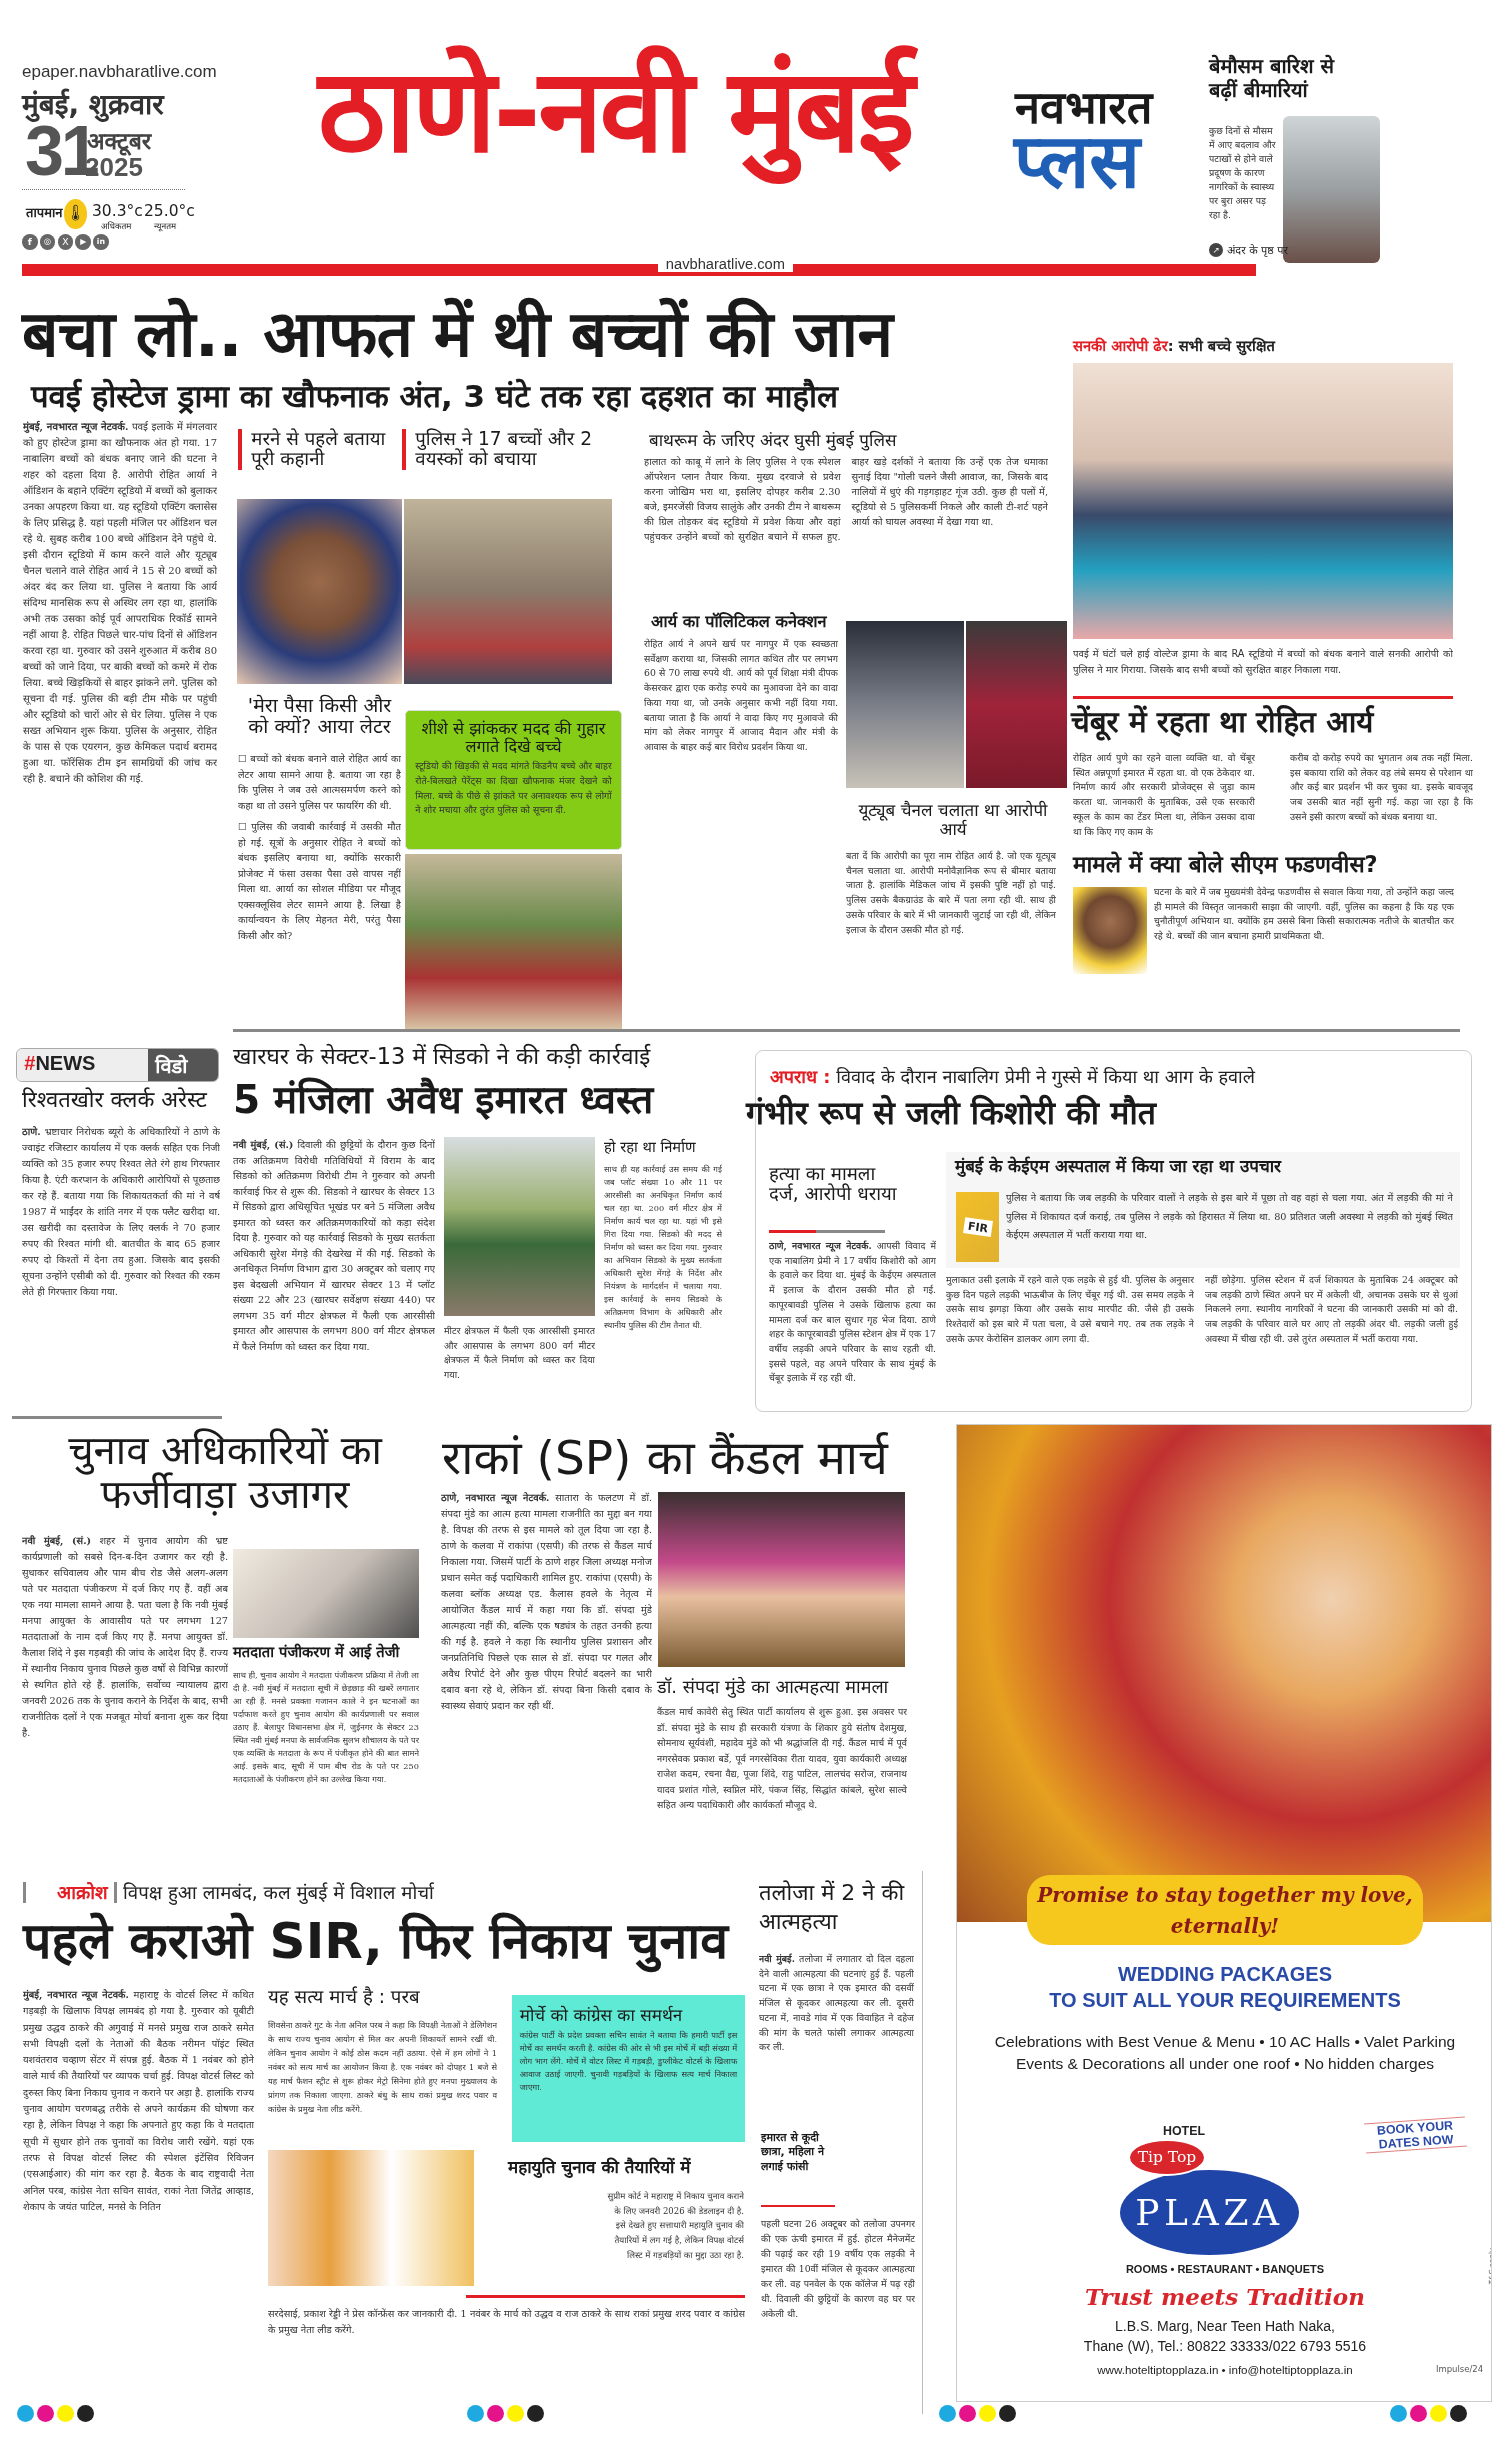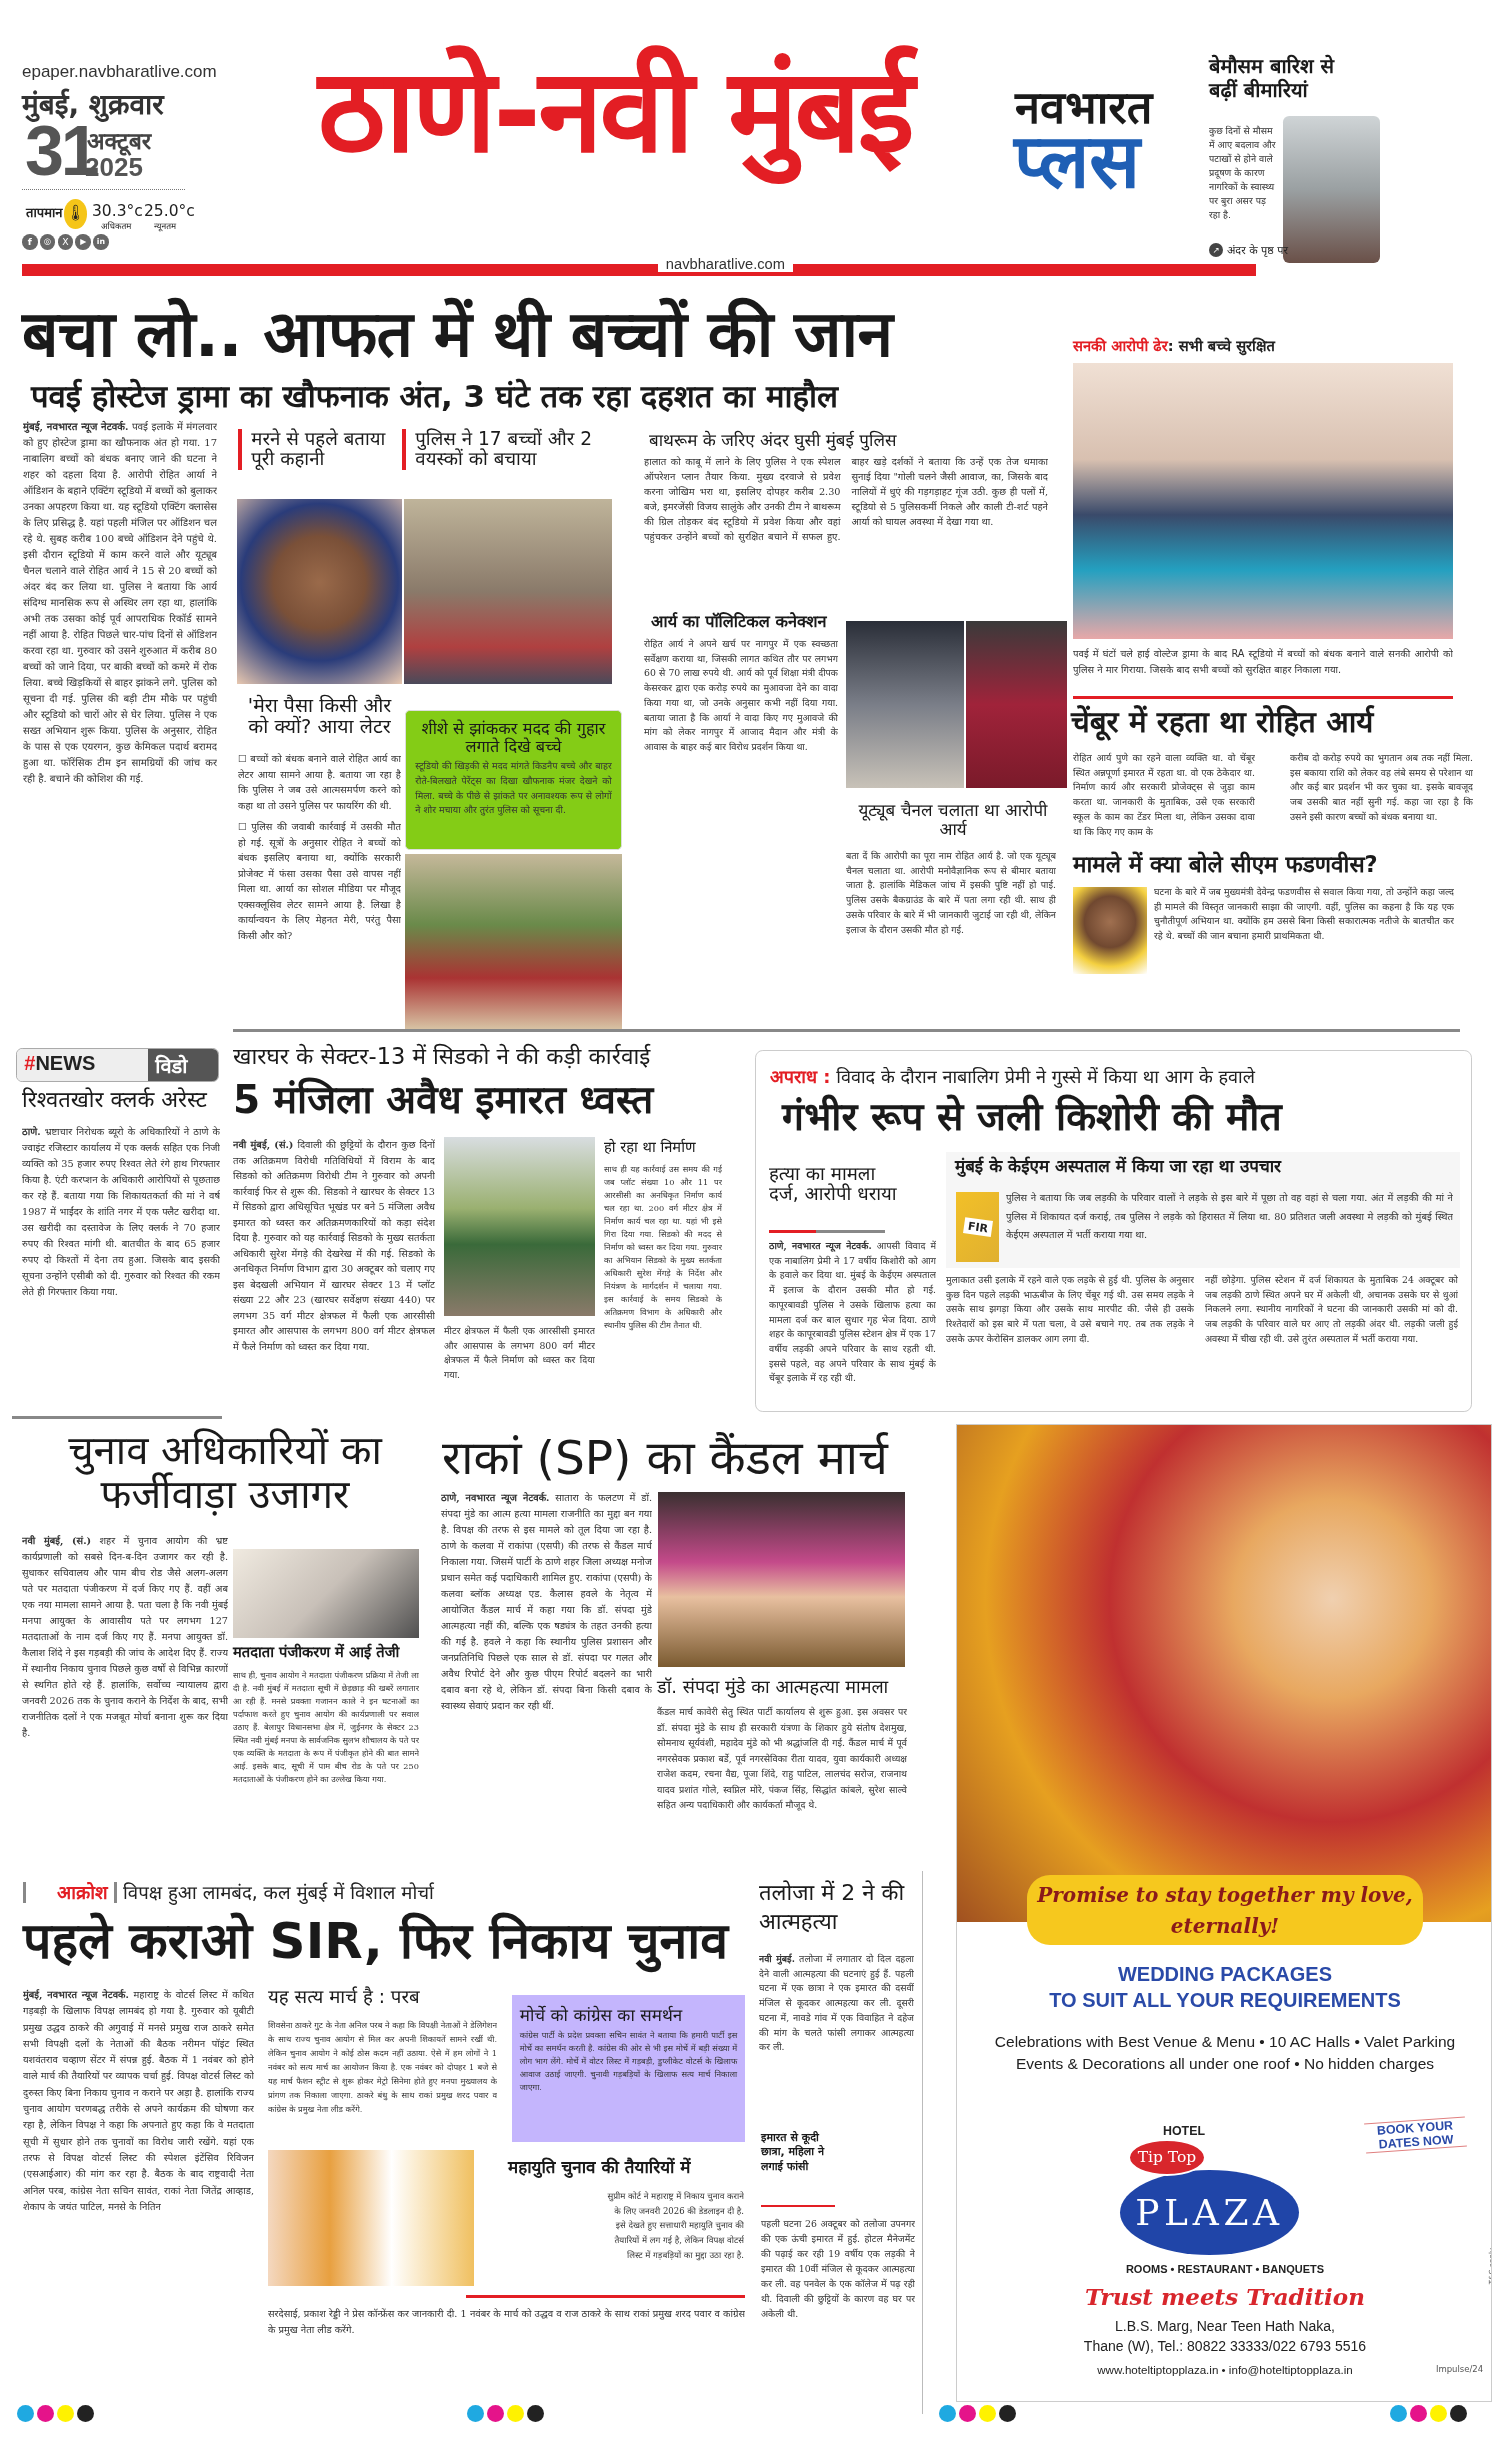--- a/index.html
+++ b/index.html
@@ -125,21 +125,21 @@
 </div>
 <div class="abs photo" style="left:444px;top:1137px;width:151px;height:179px;background:linear-gradient(180deg,#d8dde0,#9ab070 40%,#3a6a3a 60%,#8a7a6a);"></div>
 <div class="abs body-text" style="left:444px;top:1324px;width:151px;height:89px;font-size:9.3px;line-height:14.7px;">मीटर क्षेत्रफल में फैली एक आरसीसी इमारत और आसपास के लगभग 800 वर्ग मीटर क्षेत्रफल में फैले निर्माण को ध्वस्त कर दिया गया.</div>
 <div class="abs hl" style="left:604px;top:1139px;font-size:14.7px;font-weight:normal;">हो रहा था निर्माण</div>
 <div class="abs body-text" style="left:604px;top:1163px;width:118px;height:248px;font-size:8.2px;line-height:13px;">साथ ही यह कार्रवाई उस समय की गई जब प्लॉट संख्या 10 और 11 पर आरसीसी का अनधिकृत निर्माण कार्य चल रहा था. 200 वर्ग मीटर क्षेत्र में निर्माण कार्य चल रहा था. यहां भी इसे गिरा दिया गया. सिडको की मदद से निर्माण को ध्वस्त कर दिया गया. गुरुवार का अभियान सिडको के मुख्य सतर्कता अधिकारी सुरेश मेंगड़े के निर्देश और नियंत्रण के मार्गदर्शन में चलाया गया. इस कार्रवाई के समय सिडको के अतिक्रमण विभाग के अधिकारी और स्थानीय पुलिस की टीम तैनात थी.</div>
 
 <div class="abs" style="left:755px;top:1050px;width:717px;height:362px;border:1.6px solid #ccc;border-radius:7.8px;"></div>
 <div class="abs" style="left:770px;top:1064px;font-size:18px;">
   <span style="color:#e31e24;font-weight:bold;">अपराध :</span> <span>विवाद के दौरान नाबालिग प्रेमी ने गुस्से में किया था आग के हवाले</span>
 </div>
-<div class="abs hl" style="left:782px;top:1096px;font-size:39px;text-align:center;">गंभीर रूप से जली किशोरी की मौत</div>
+<div class="abs hl" style="left:746px;top:1096px;font-size:32px;text-align:center;">गंभीर रूप से जली किशोरी की मौत</div>
 <div class="abs hl" style="left:769px;top:1164px;width:140px;font-size:18.6px;font-weight:normal;">हत्या का मामला दर्ज, आरोपी धराया</div>
 <div class="abs" style="left:769px;top:1230px;width:116px;border-top:3.1px solid #888;"></div>
 <div class="abs redbar" style="left:769px;top:1230px;width:47px;height:3.1px;"></div>
 <div class="abs body-text" style="left:769px;top:1239px;width:167px;height:167px;font-size:9.3px;line-height:14.7px;">
   <b>ठाणे, नवभारत न्यूज नेटवर्क.</b> <span>आपसी विवाद में एक नाबालिग प्रेमी ने 17 वर्षीय किशोरी को आग के हवाले कर दिया था. मुंबई के केईएम अस्पताल में इलाज के दौरान उसकी मौत हो गई. कापूरबावडी पुलिस ने उसके खिलाफ हत्या का मामला दर्ज कर बाल सुधार गृह भेज दिया. ठाणे शहर के कापूरबावडी पुलिस स्टेशन क्षेत्र में एक 17 वर्षीय लड़की अपने परिवार के साथ रहती थी. इससे पहले, वह अपने परिवार के साथ मुंबई के चेंबूर इलाके में रह रही थी.</span>
 </div>
 <div class="abs" style="left:946px;top:1152px;width:514px;height:116px;background:#f6f6f6;"></div>
 <div class="abs hl" style="left:955px;top:1157px;font-size:17px;">मुंबई के केईएम अस्पताल में किया जा रहा था उपचार</div>
 <div class="abs" style="left:956px;top:1192px;width:43px;height:70px;background:linear-gradient(135deg,#f2c028,#e0b030);display:flex;align-items:center;justify-content:center;">
   <span style="background:#fff;padding:1.6px 3.9px;font-weight:bold;font-size:11px;transform:rotate(8deg);">FIR</span>
@@ -167,21 +167,21 @@
 <div class="abs" style="left:23px;top:1879px;font-size:18.6px;">
   <span style="border-left:3.1px solid #888;padding-left:6.2px;margin-right:4.7px;"></span><span style="color:#e31e24;font-weight:bold;margin-left:20px;">आक्रोश</span><span style="border-left:3.1px solid #888;margin:0 6.2px;"></span><span>विपक्ष हुआ लामबंद, कल मुंबई में विशाल मोर्चा</span>
 </div>
 <div class="abs hl" style="left:23px;top:1914px;font-size:50px;">पहले कराओ SIR, फिर निकाय चुनाव</div>
 <div class="abs body-text" style="left:23px;top:1987px;width:231px;height:419px;font-size:9.7px;line-height:16.3px;">
   <b>मुंबई, नवभारत न्यूज नेटवर्क.</b> <span>महाराष्ट्र के वोटर्स लिस्ट में कथित गड़बड़ी के खिलाफ विपक्ष लामबंद हो गया है. गुरुवार को यूबीटी प्रमुख उद्धव ठाकरे की अगुवाई में मनसे प्रमुख राज ठाकरे समेत सभी विपक्षी दलों के नेताओं की बैठक नरीमन पॉइंट स्थित यशवंतराव चव्हाण सेंटर में संपन्न हुई. बैठक में 1 नवंबर को होने वाले मार्च की तैयारियों पर व्यापक चर्चा हुई. विपक्ष वोटर्स लिस्ट को दुरुस्त किए बिना निकाय चुनाव न कराने पर अड़ा है. हालांकि राज्य चुनाव आयोग चरणबद्ध तरीके से अपने कार्यक्रम की घोषणा कर रहा है, लेकिन विपक्ष ने कहा कि अपनाते हुए कहा कि वे मतदाता सूची में सुधार होने तक चुनावों का विरोध जारी रखेंगे. यहां एक तरफ से विपक्ष वोटर्स लिस्ट की स्पेशल इंटेंसिव रिविजन (एसआईआर) की मांग कर रहा है. बैठक के बाद राष्ट्रवादी नेता अनिल परब, कांग्रेस नेता सचिन सावंत, राकां नेता जितेंद्र आव्हाड, शेकाप के जयंत पाटिल, मनसे के नितिन</span>
 </div>
 <div class="abs hl" style="left:268px;top:1987px;font-size:18.6px;font-weight:normal;">यह सत्य मार्च है : परब</div>
 <div class="abs body-text" style="left:268px;top:2018px;width:229px;height:116px;font-size:8.2px;line-height:14px;">शिवसेना ठाकरे गुट के नेता अनिल परब ने कहा कि विपक्षी नेताओं ने डेलिगेशन के साथ राज्य चुनाव आयोग से मिल कर अपनी शिकायतें सामने रखीं थी. लेकिन चुनाव आयोग ने कोई ठोस कदम नहीं उठाया. ऐसे में हम लोगों ने 1 नवंबर को सत्य मार्च का आयोजन किया है. एक नवंबर को दोपहर 1 बजे से यह मार्च फैशन स्ट्रीट से शुरू होकर मेट्रो सिनेमा होते हुए मनपा मुख्यालय के प्रांगण तक निकाला जाएगा. ठाकरे बंधु के साथ राकां प्रमुख शरद पवार व कांग्रेस के प्रमुख नेता लीड करेंगे.</div>
 <div class="abs photo" style="left:268px;top:2150px;width:206px;height:136px;background:linear-gradient(90deg,#f4d8c0,#e8a040 30%,#ffffff 60%,#f0c060);"></div>
-<div class="abs box" style="left:512px;top:1995px;width:233px;height:147px;background:#c4b5fd;border:none;border-radius:0;">
+<div class="abs box" style="left:512px;top:1995px;width:233px;height:147px;background:#5eead4;border:none;border-radius:0;">
   <div class="hl" style="padding:11px 7.8px 4.7px;font-size:17px;font-weight:normal;">मोर्चे को कांग्रेस का समर्थन</div>
   <div class="body-text" style="padding:0 7.8px;font-size:8.2px;line-height:13px;height:93px;">कांग्रेस पार्टी के प्रदेश प्रवक्ता सचिन सावंत ने बताया कि हमारी पार्टी इस मोर्चे का समर्थन करती है. कांग्रेस की ओर से भी इस मोर्चे में बड़ी संख्या में लोग भाग लेंगे. मोर्चे में वोटर लिस्ट में गड़बड़ी, डुप्लीकेट वोटर्स के खिलाफ आवाज उठाई जाएगी. चुनावी गड़बड़ियों के खिलाफ सत्य मार्च निकाला जाएगा.</div>
 </div>
 <div class="abs hl" style="left:508px;top:2158px;font-size:17px;">महायुति चुनाव की तैयारियों में</div>
 <div class="abs body-text" style="left:602px;top:2189px;width:142px;height:93px;font-size:8.5px;line-height:14.7px;text-align:right;">सुप्रीम कोर्ट ने महाराष्ट्र में निकाय चुनाव कराने के लिए जनवरी 2026 की डेडलाइन दी है. इसे देखते हुए सत्ताधारी महायुति चुनाव की तैयारियों में लग गई है, लेकिन विपक्ष वोटर्स लिस्ट में गड़बड़ियों का मुद्दा उठा रहा है.</div>
 <div class="abs redbar" style="left:466px;top:2295px;width:279px;height:3.1px;"></div>
 <div class="abs body-text" style="left:268px;top:2306px;width:477px;height:101px;font-size:9.7px;line-height:15.5px;">सरदेसाई, प्रकाश रेड्डी ने प्रेस कॉन्फ्रेंस कर जानकारी दी. 1 नवंबर के मार्च को उद्धव व राज ठाकरे के साथ राकां प्रमुख शरद पवार व कांग्रेस के प्रमुख नेता लीड करेंगे.</div>
 
 <div class="abs hl" style="left:759px;top:1879px;width:155px;font-size:22px;font-weight:normal;line-height:1.3;">तलोजा में 2 ने की आत्महत्या</div>
 <div class="abs body-text" style="left:759px;top:1952px;width:155px;height:163px;font-size:9.3px;line-height:14.7px;">

